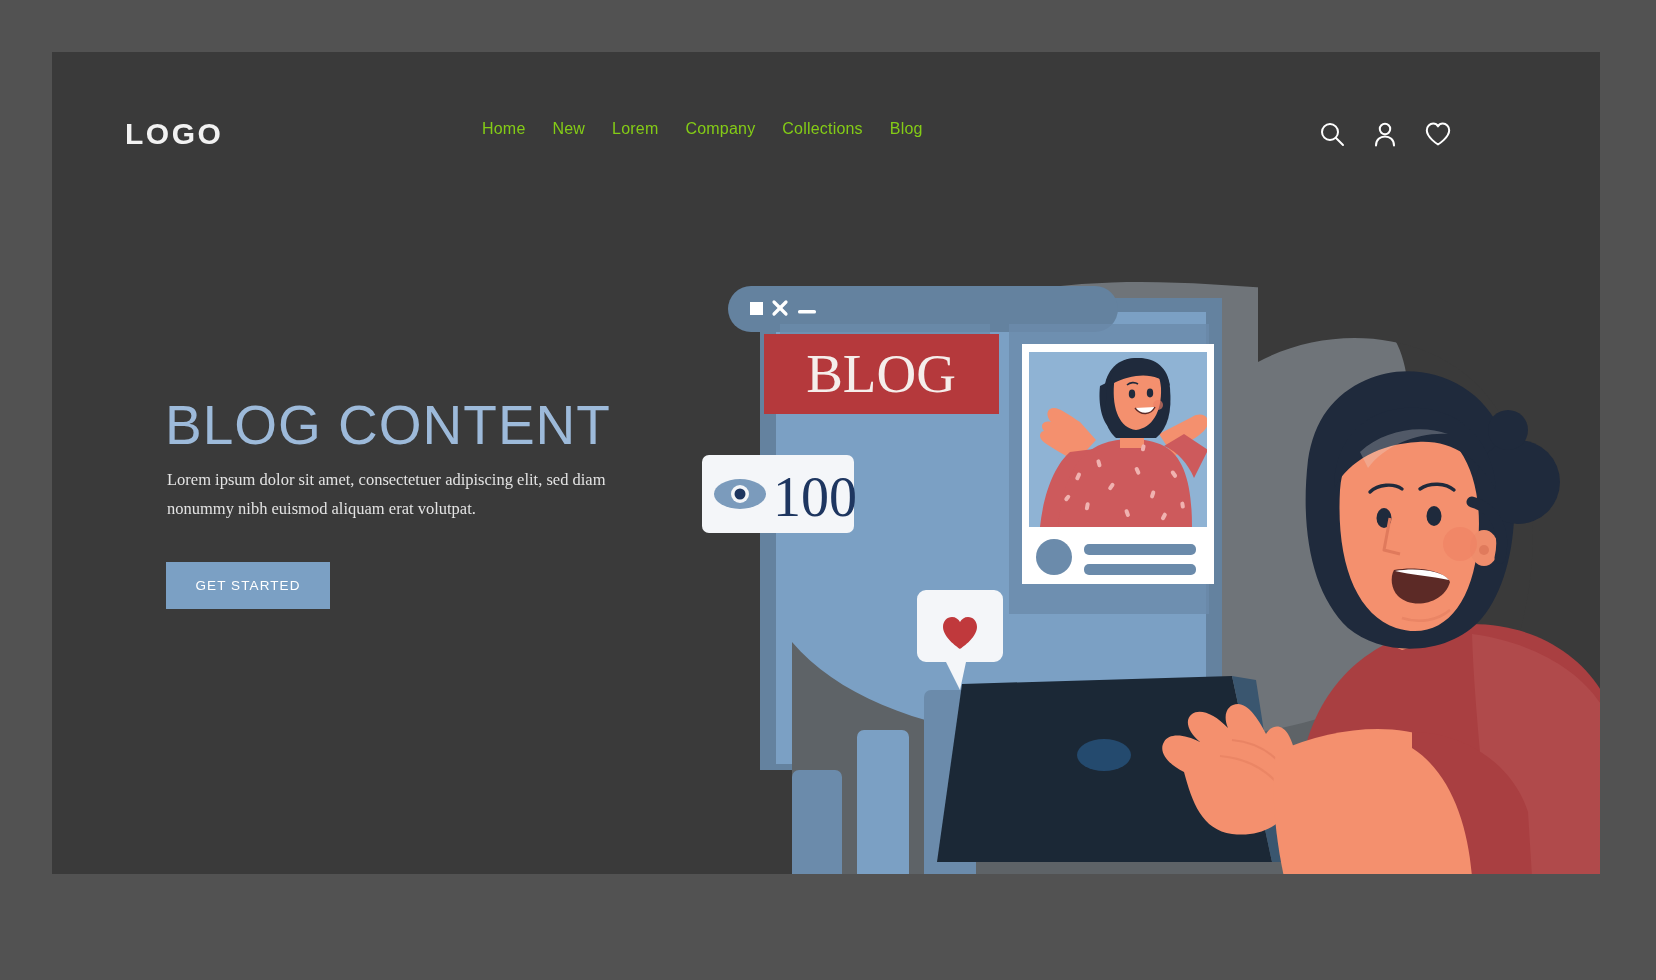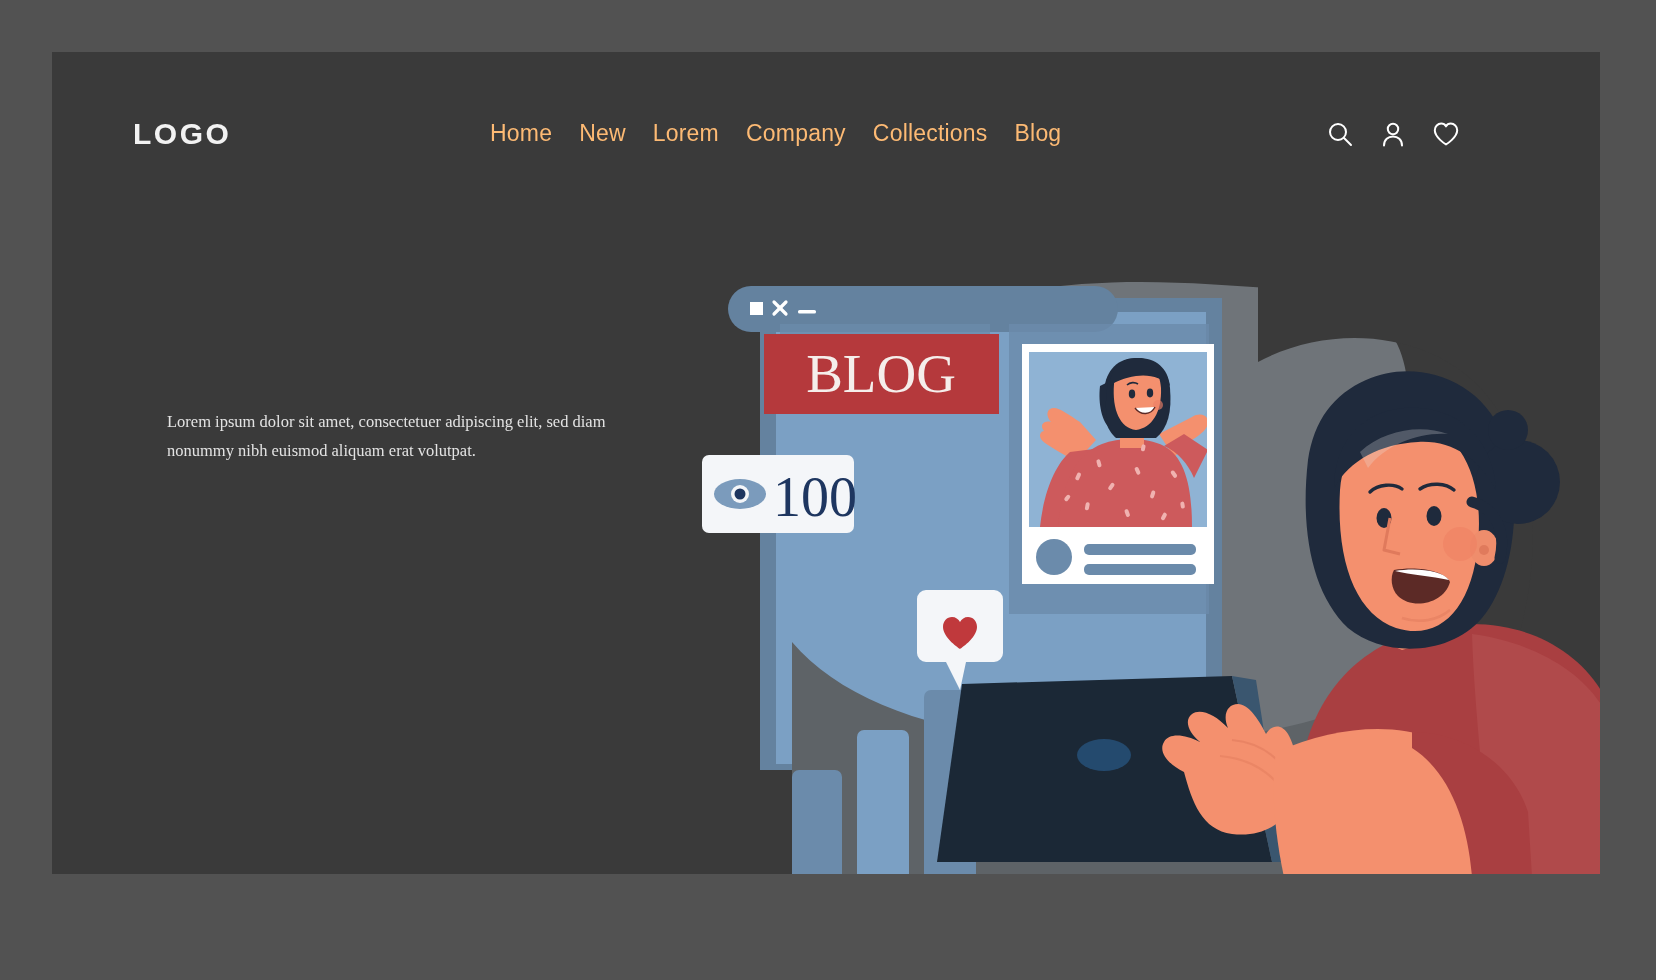--- a/index.html
+++ b/index.html
@@ -23,21 +23,21 @@
     top: 52px;
     width: 1548px;
     height: 822px;
     background: #3a3a3a;
     overflow: hidden;
   }
 
   
   #header {
     position: absolute;
-    left: 8px; top: 0;
+    left: 0; top: 0;
     width: 100%;
     height: 170px;
   }
   #logo {
     position: absolute;
     left: 73px;
     top: 65px;
     color: #f2f2f2;
     font-size: 30px;
     font-weight: bold;
@@ -46,22 +46,22 @@
   }
   #nav {
     position: absolute;
     left: 430px;
     top: 68px;
     display: flex;
     gap: 27px;
     align-items: center;
   }
   .nav-link {
-    color: #fdba74;
-    font-size: 23px;
+    color: #84cc16;
+    font-size: 16px;
     font-family: "Liberation Sans", sans-serif;
     letter-spacing: 0.2px;
     cursor: pointer;
     white-space: nowrap;
   }
   #header-icons {
     position: absolute;
     right: 148px;
     top: 68px;
     display: flex;
@@ -153,21 +153,23 @@
           <circle cx="14" cy="9" r="5.2"></circle>
           <path d="M5 25.5 C5 19.5 9.2 16.5 14 16.5 C18.8 16.5 23 19.5 23 25.5" stroke-linecap="round"></path>
         </svg>
         <svg class="hicon" viewBox="0 0 28 28" fill="none" stroke="#ffffff" stroke-width="2">
           <path d="M14 24.5 C14 24.5 2.8 17.6 2.8 10.3 C2.8 6.4 5.8 3.6 9.2 3.6 C11.5 3.6 13.2 4.9 14 6.4 C14.8 4.9 16.5 3.6 18.8 3.6 C22.2 3.6 25.2 6.4 25.2 10.3 C25.2 17.6 14 24.5 14 24.5 Z" stroke-linejoin="round"></path>
         </svg>
       </div>
     </div>
 
     <div id="left-col">
+      <h1 id="headline">BLOG CONTENT</h1>
       <p id="subtext">Lorem ipsum dolor sit amet, consectetuer adipiscing elit, sed diam nonummy nibh euismod aliquam erat volutpat.</p>
+      <button id="cta">GET STARTED</button>
     </div>
 
     <div id="illu">
       <svg width="930" height="705" viewBox="0 0 930 705">
 
         <g>
           <path d="M120 420 C105 300 150 160 300 128 C430 100 520 112 600 116
                    C680 120 730 140 736 215 C742 295 700 330 704 400
                    C708 470 745 505 720 565 C695 625 600 660 470 665
                    C330 670 200 620 150 555 C115 508 128 470 120 420 Z" fill="#6f7479"></path>

